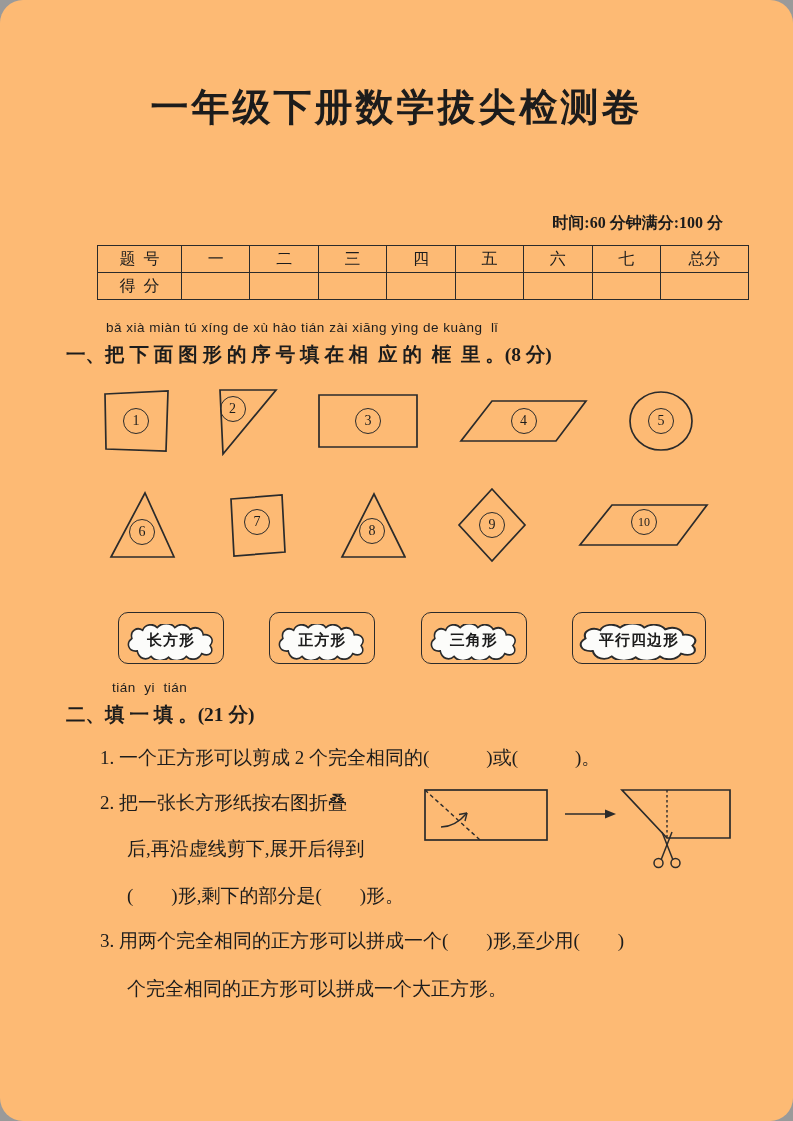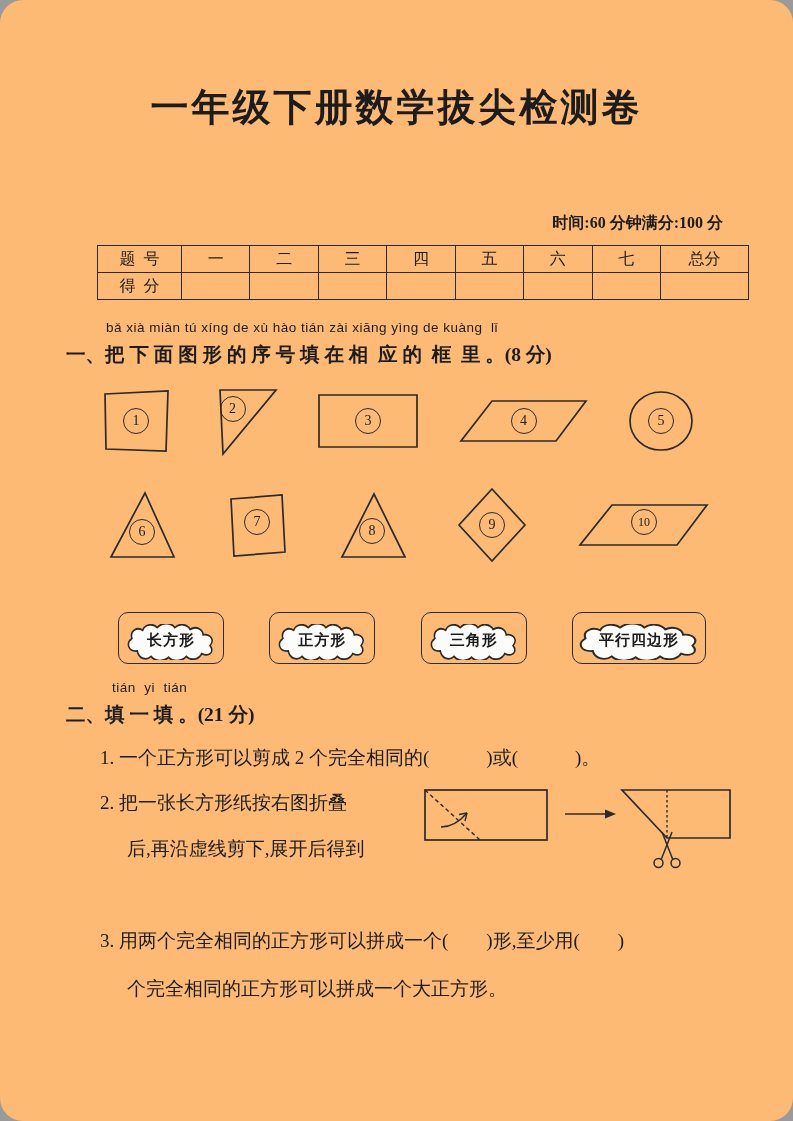--- a/index.html
+++ b/index.html
@@ -206,20 +206,21 @@
     </div>
   </div>
 
   <div class="abs pinyin" style="top:680px;left:112px;">tián  yi  tián</div>
   <div class="abs sec-heading" style="top:701px;left:66px;">二、填 一 填 。(21 分)</div>
 
   <div class="abs q-line" style="top:745px;left:100px;">1. 一个正方形可以剪成 2 个完全相同的(　　　)或(　　　)。</div>
 
   <div class="abs q-line" style="top:790px;left:100px;">2. 把一张长方形纸按右图折叠</div>
   <div class="abs q-line" style="top:836px;left:127px;">后,再沿虚线剪下,展开后得到</div>
+  <div class="abs q-line" style="top:883px;left:127px;">(　　)形,剩下的部分是(　　)形。</div>
 
   <div class="abs figure" style="top:782px;left:422px;">
     <svg width="310" height="92" viewBox="0 0 310 92">
 
       <rect x="3" y="8" width="122" height="50" fill="none" stroke="#2b2b2b" stroke-width="1.7"></rect>
       <line x1="3" y1="8" x2="58" y2="58" stroke="#2b2b2b" stroke-width="1.4" stroke-dasharray="4,3"></line>
       <path d="M19,45 Q33,45 45,31" fill="none" stroke="#2b2b2b" stroke-width="1.4"></path>
       <path d="M45,31 L37,32.5 M45,31 L43,39" fill="none" stroke="#2b2b2b" stroke-width="1.4"></path>
 
       <line x1="143" y1="32" x2="188" y2="32" stroke="#2b2b2b" stroke-width="1.7"></line>

